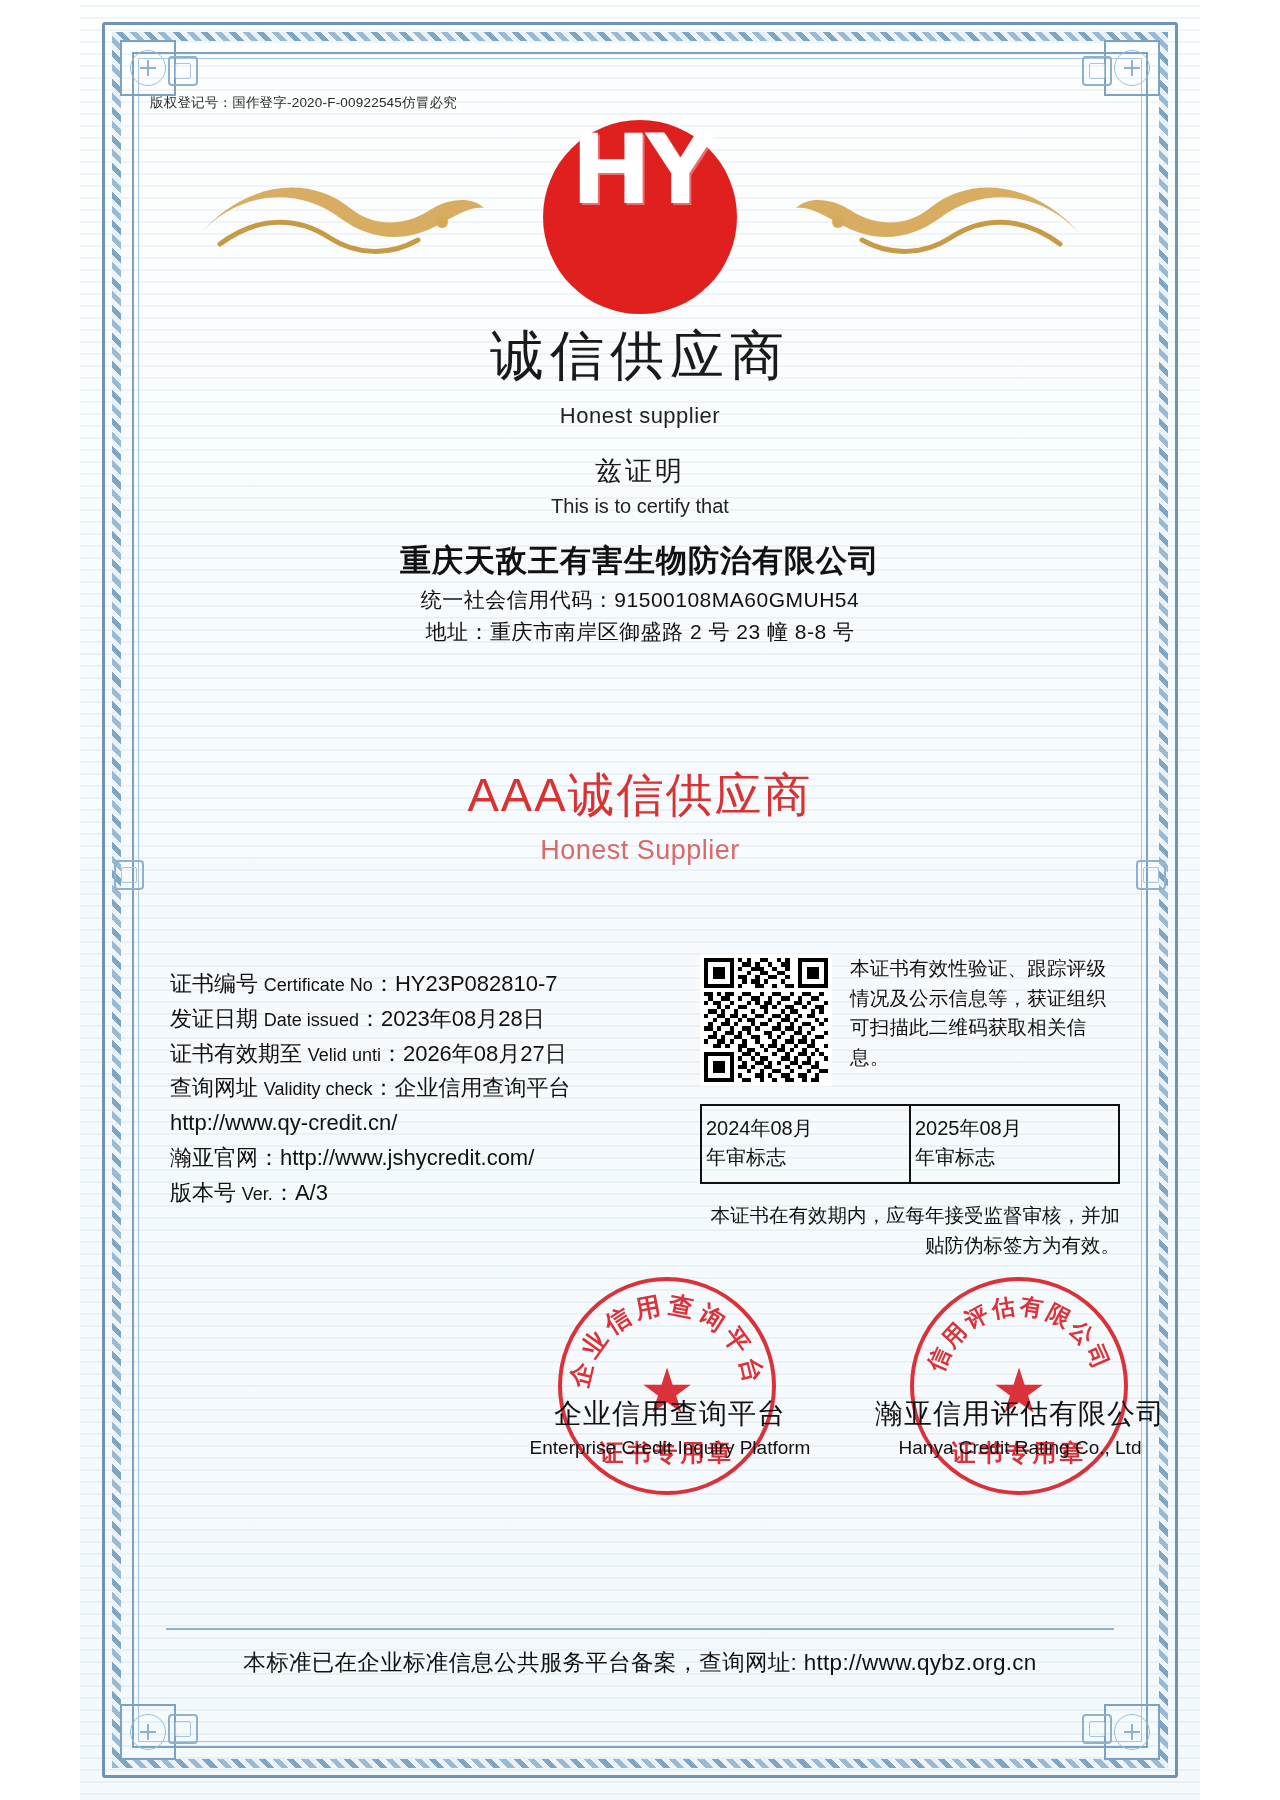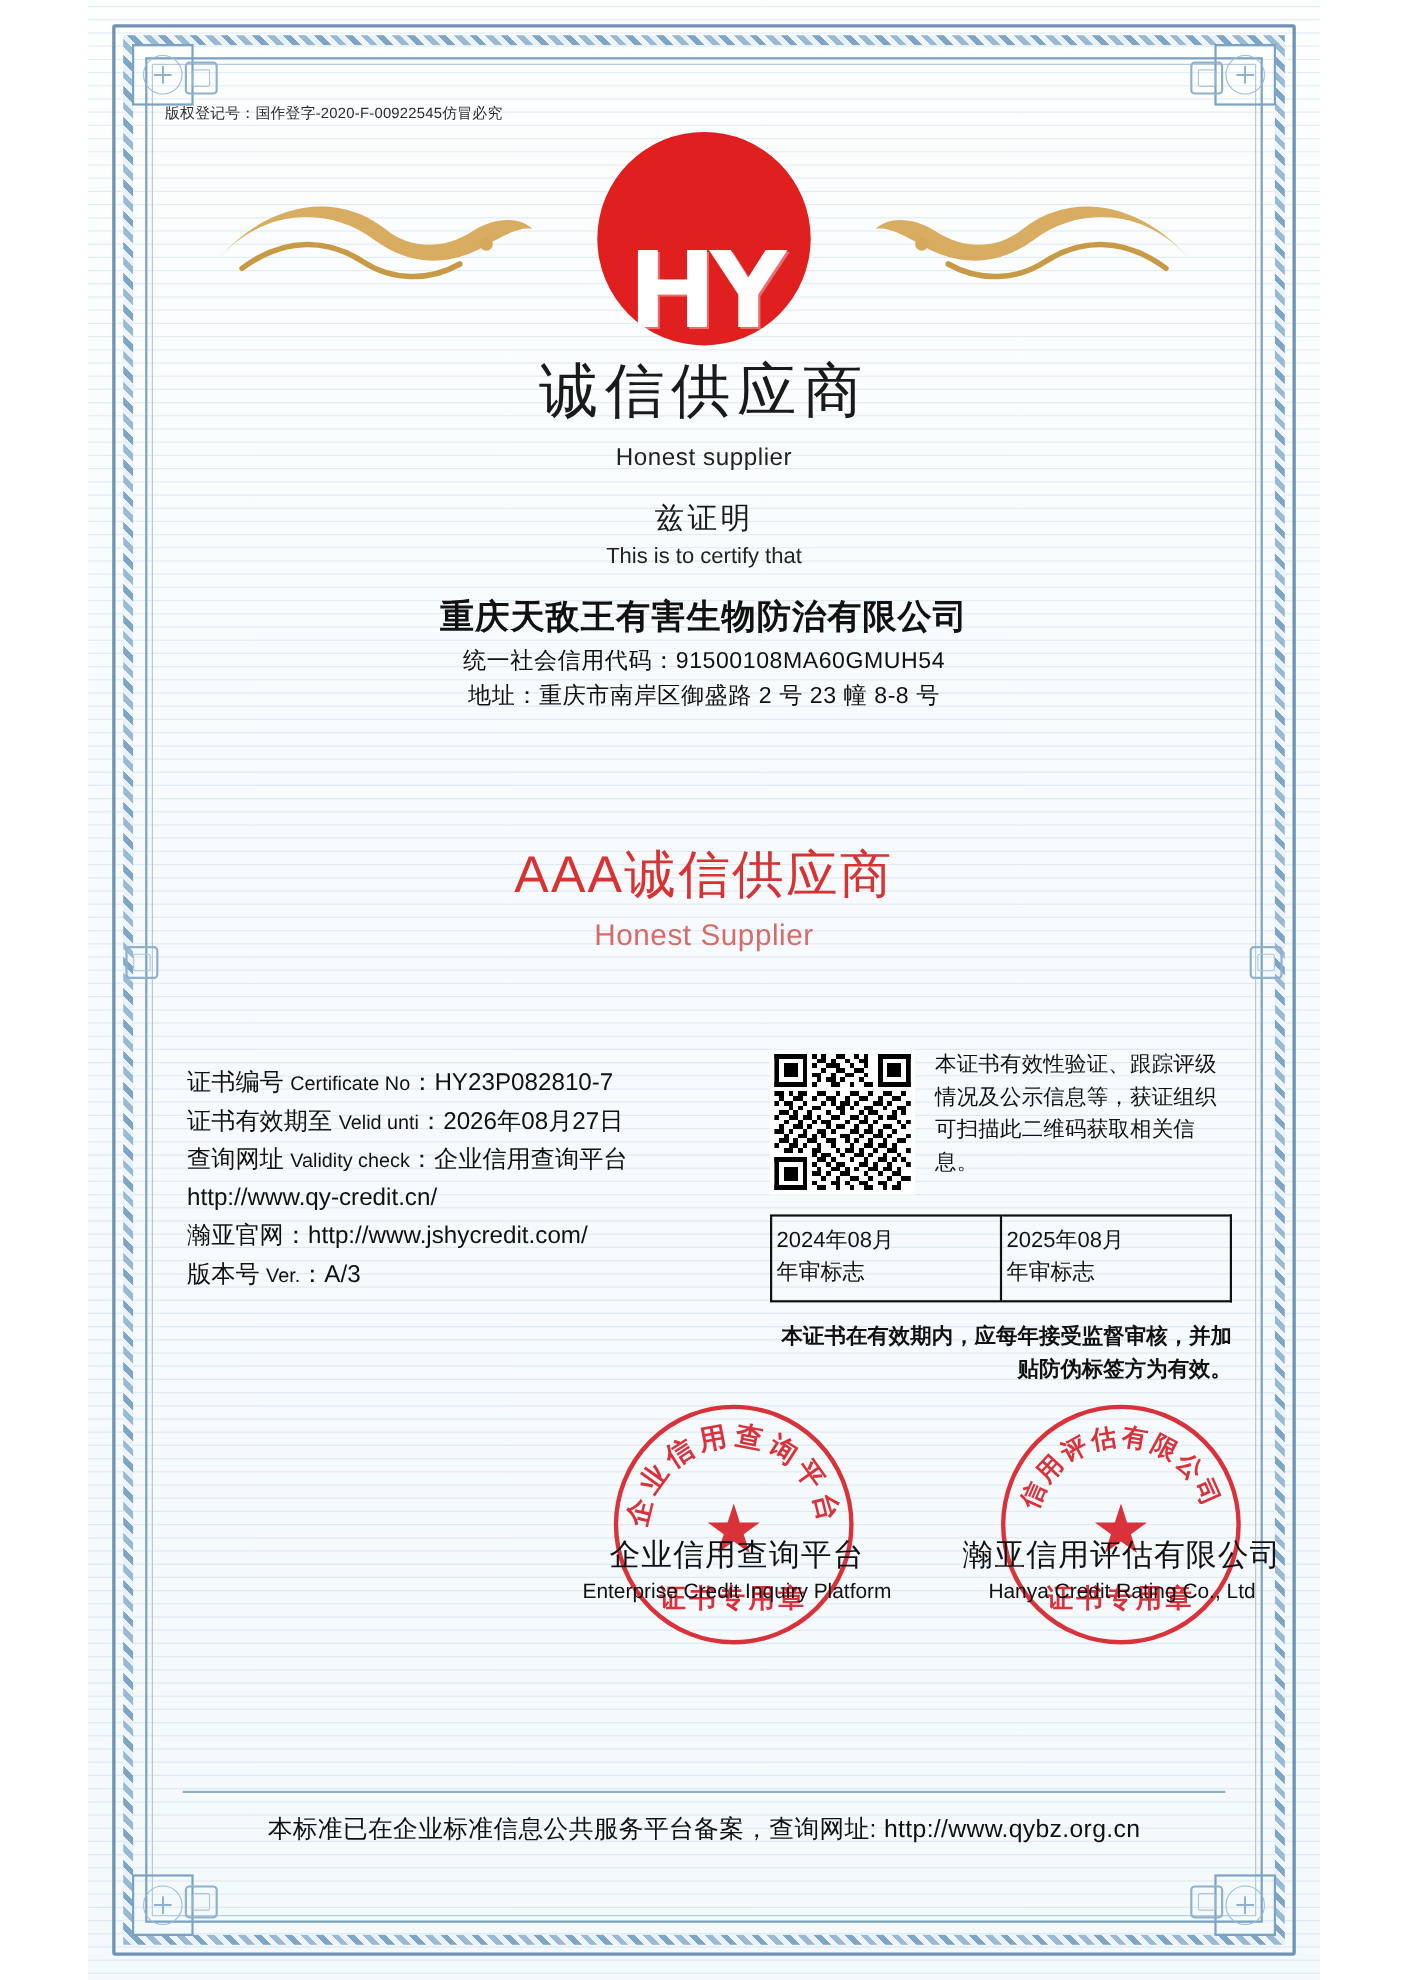--- a/index.html
+++ b/index.html
@@ -97,21 +97,21 @@
   .flourish{
     position:absolute;top:62px;width:300px;height:90px;
   }
   .flourish.left{left:40px;}
   .flourish.right{right:40px;transform:scaleX(-1);}
 
   .seal-logo{
     position:absolute;left:50%;top:6px;transform:translateX(-50%);
     width:190px;height:190px;border-radius:50%;
     background:#e01f1f;
-    display:flex;align-items:flex-end;justify-content:center;
+    display:flex;align-items:flex-start;justify-content:center;
     box-shadow:0 0 0 2px #e01f1f;
   }
   .seal-logo .hy{
     color:#ffffff;
     font-family:"DejaVu Sans", sans-serif;
     font-weight:bold;
     font-size:96px;
     line-height:1;
     letter-spacing:-6px;
     text-shadow:2px 2px 0 rgba(255,255,255,0.35);
@@ -182,21 +182,21 @@
   .qr-note{
     font-size:19.5px;color:#111;line-height:1.52;letter-spacing:0.2px;
   }
   .year-boxes{display:flex;gap:0;margin-top:18px;}
   .year-box{
     flex:1;border:2px solid #111;padding:8px 4px 10px;
     font-size:20px;color:#111;line-height:1.45;
   }
   .year-box + .year-box{border-left:none;}
   .note-bottom{
-    margin-top:16px;font-size:19.5px;color:#111;line-height:1.55;text-align:right;font-weight:bold;
+    margin-top:16px;font-size:19.5px;color:#111;line-height:1.55;text-align:right;
   }
 
   
   .stamp-area{
     position:absolute;left:0;right:0;top:1215px;height:250px;
   }
   .stamp{
     position:absolute;width:210px;height:210px;border-radius:50%;
     border:4px solid #d8222a;opacity:.92;
   }
@@ -294,20 +294,24 @@
       <span>地址：</span><span>重庆市南岸区御盛路 2 号 23 幢 8-8 号</span>
     </div>
 
     <div class="award-cn">AAA诚信供应商</div>
     <div class="award-en">Honest Supplier</div>
 
     <div class="info-block">
       <div class="info-row">
         <span class="lbl-cn">证书编号</span>
         <span class="lbl-en">Certificate No</span><span class="lbl-cn">：HY23P082810-7</span>
+      </div>
+      <div class="info-row">
+        <span class="lbl-cn">发证日期</span>
+        <span class="lbl-en">Date issued</span><span class="lbl-cn">：2023年08月28日</span>
       </div>
       <div class="info-row">
         <span class="lbl-cn">证书有效期至</span>
         <span class="lbl-en">Velid unti</span><span class="lbl-cn">：2026年08月27日</span>
       </div>
       <div class="info-row">
         <span class="lbl-cn">查询网址</span>
         <span class="lbl-en">Validity check</span><span class="lbl-cn">：企业信用查询平台</span>
       </div>
       <div class="url-row">http://www.qy-credit.cn/</div>

